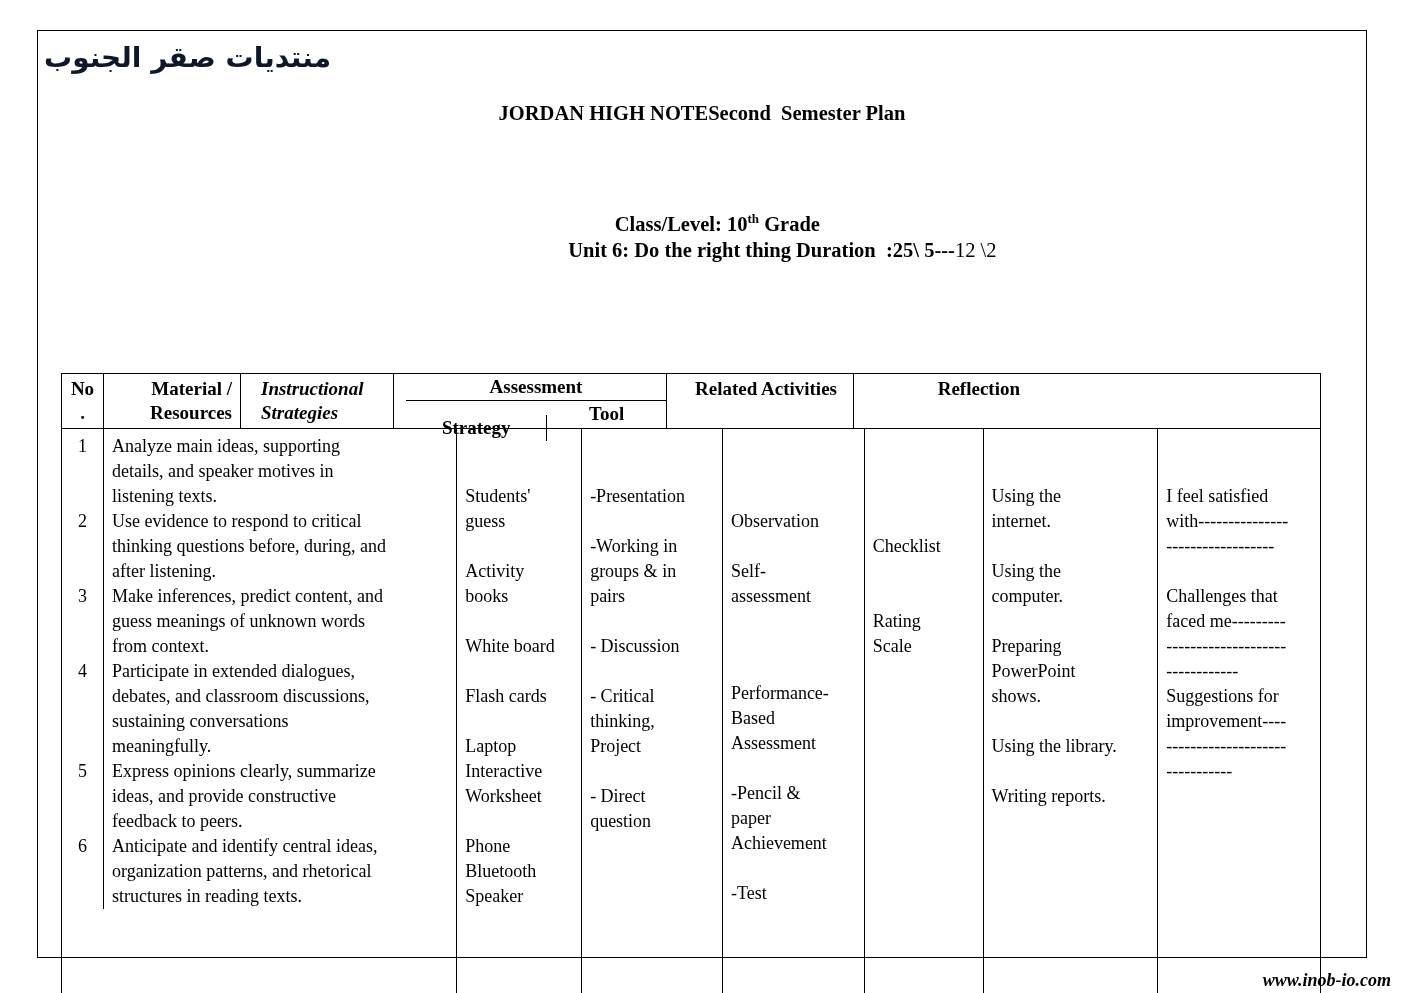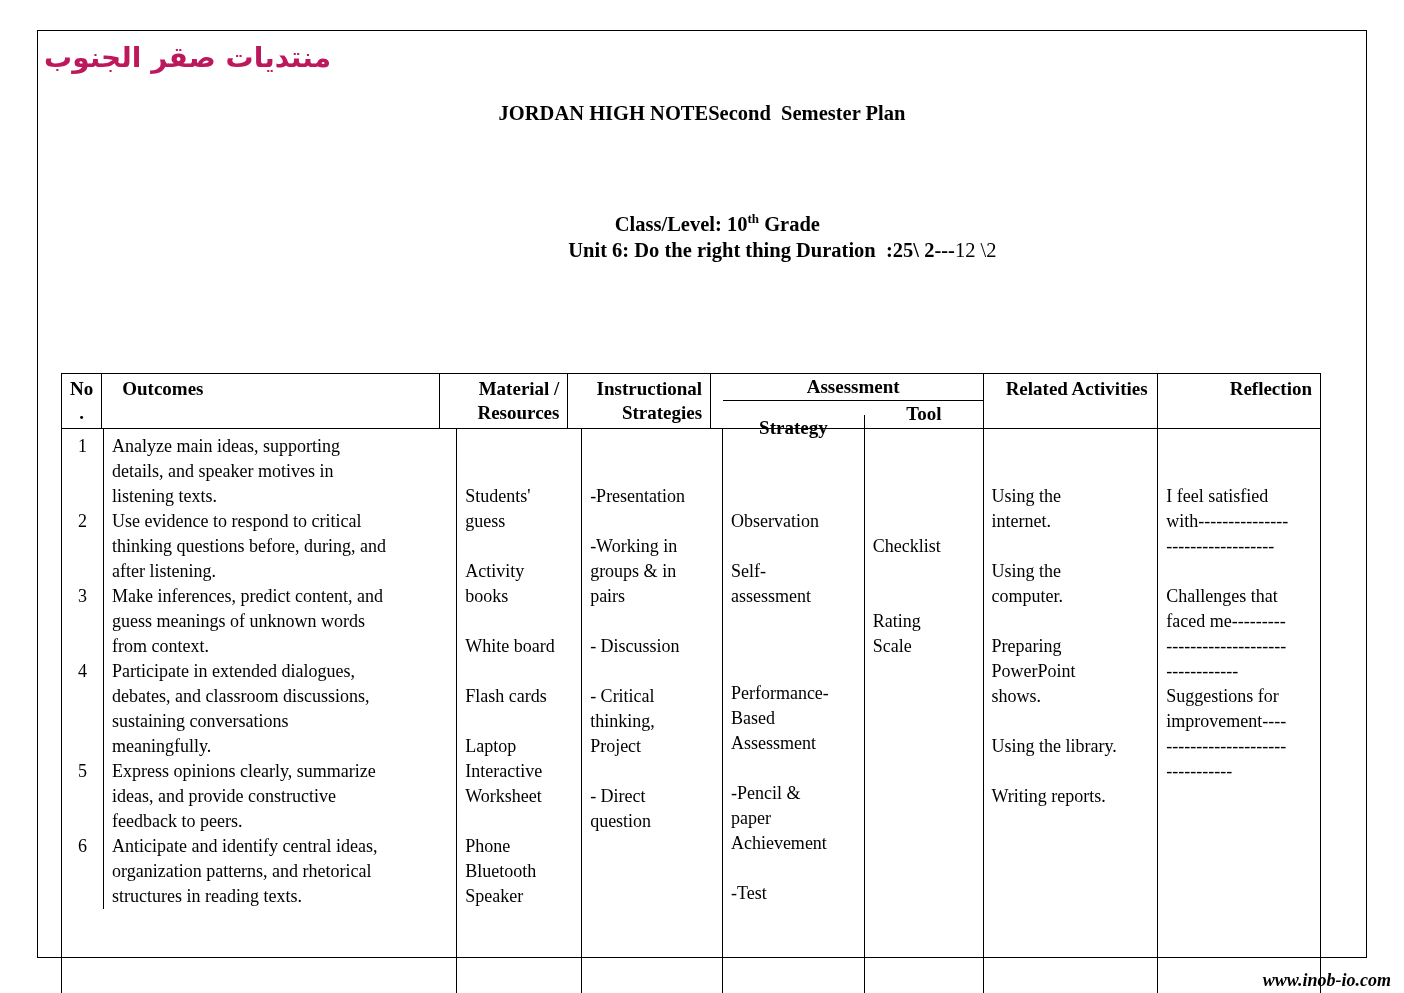--- a/index.html
+++ b/index.html
@@ -8,36 +8,36 @@
     width:1404px; height:993px; position:relative; overflow:hidden;
     font-family:"Liberation Serif","DejaVu Serif",serif; color:#000;
   }
   .sheet {
     position:absolute; left:37px; top:30px; width:1330px; height:928px;
     border:1px solid #000; padding:8px 23px;
   }
   .arabic-banner {
     position:absolute; left:6px; top:10px; direction:rtl;
     font-family:"DejaVu Sans",sans-serif; font-weight:bold;
-    font-size:28px; color:#be185d; line-height:34px;
+    font-size:28px; color:#0f172a; line-height:34px;
   }
   .doc-header { text-align:center; margin-top:8px; font-weight:bold; font-size:20.5px; line-height:26.5px; white-space:pre; }
   .doc-header sup { font-size:13px; }
   .unit-span { margin-left:130px; }
   .normal-weight { font-weight:normal; }
 
   
   .doc-table { width:1260px; margin-top:30px; border:1px solid #000; font-size:18px; }
   .thead { display:flex; border-bottom:1px solid #000; font-weight:bold; font-size:19px; height:55px;gap:12px; }
   .th { padding:3px 8px; line-height:24px; }
   .b-r { border-right:1px solid #000; }
   .th-no { width:42px; text-align:center; }
   .th-outcomes { width:354px; text-align:left; }
   .th-material { width:125px; text-align:right; }
-  .th-instr { width:141px; text-align:right; }
+  .th-instr { width:141px; text-align:left;font-style:italic; }
   .th-assess { width:261px; padding:0; display:flex; flex-direction:column; }
   .a-title { text-align:center; height:27px; line-height:26px; border-bottom:1px solid #000; }
   .a-sub { display:flex; flex:1; }
   .a-strategy { width:142px; text-align:center; line-height:26px; border-right:1px solid #000;margin-top:14px; }
   .a-tool { width:119px; text-align:center; line-height:26px; }
   .th-related { width:175px; text-align:center; }
   .th-reflection { width:162px; text-align:right; }
 
   .tbody { display:flex; min-height:580px; align-items:stretch; }
   .tb-cell { padding:5px 8px 0; line-height:25px; white-space:pre-line; }
@@ -70,32 +70,31 @@
 <body>
 
 <div class="sheet">
 
   <div class="arabic-banner">منتديات صقر الجنوب</div>
 
   <div class="doc-header">
     <div>JORDAN HIGH NOTESecond  Semester Plan</div>
     <div>
       <span><span>Class/Level: 10</span><sup>th</sup><span> Grade</span></span>
-      <span class="unit-span"><span>Unit 6: Do the right thing Duration  :25\ 2---</span><span class="normal-weight">12 \2</span></span>
+      <span class="unit-span"><span>Unit 6: Do the right thing Duration  :25\ 5---</span><span class="normal-weight">12 \2</span></span>
     </div>
   </div>
 
   <div class="doc-table">
 
     <div class="thead">
       <div class="th th-no b-r">
         <div>No</div>
         <div>.</div>
       </div>
-      <div class="th th-outcomes b-r">Outcomes</div>
       <div class="th th-material b-r">Material / Resources</div>
       <div class="th th-instr b-r">Instructional Strategies</div>
       <div class="th-assess b-r">
         <div class="a-title">Assessment</div>
         <div class="a-sub">
           <div class="a-strategy">Strategy</div>
           <div class="a-tool">Tool</div>
         </div>
       </div>
       <div class="th th-related b-r">Related Activities</div>

